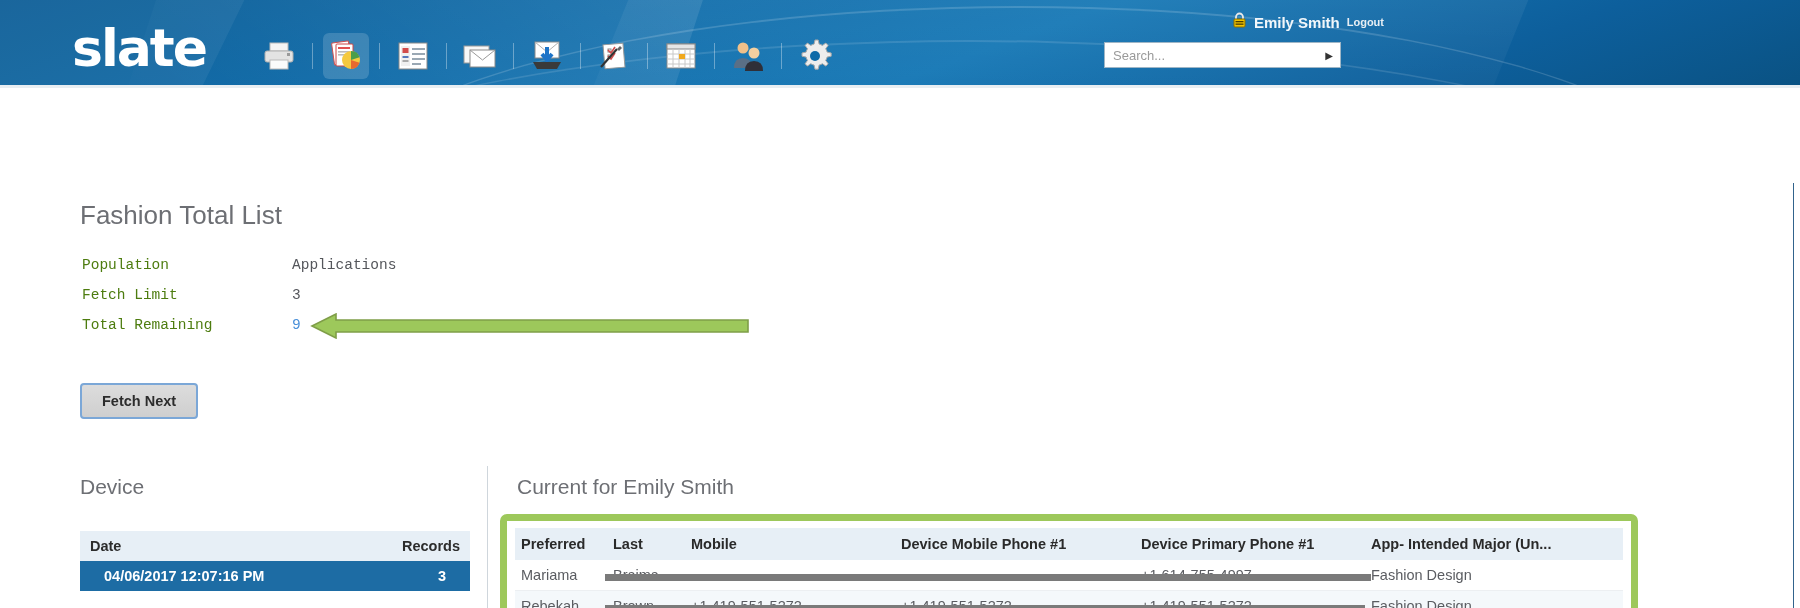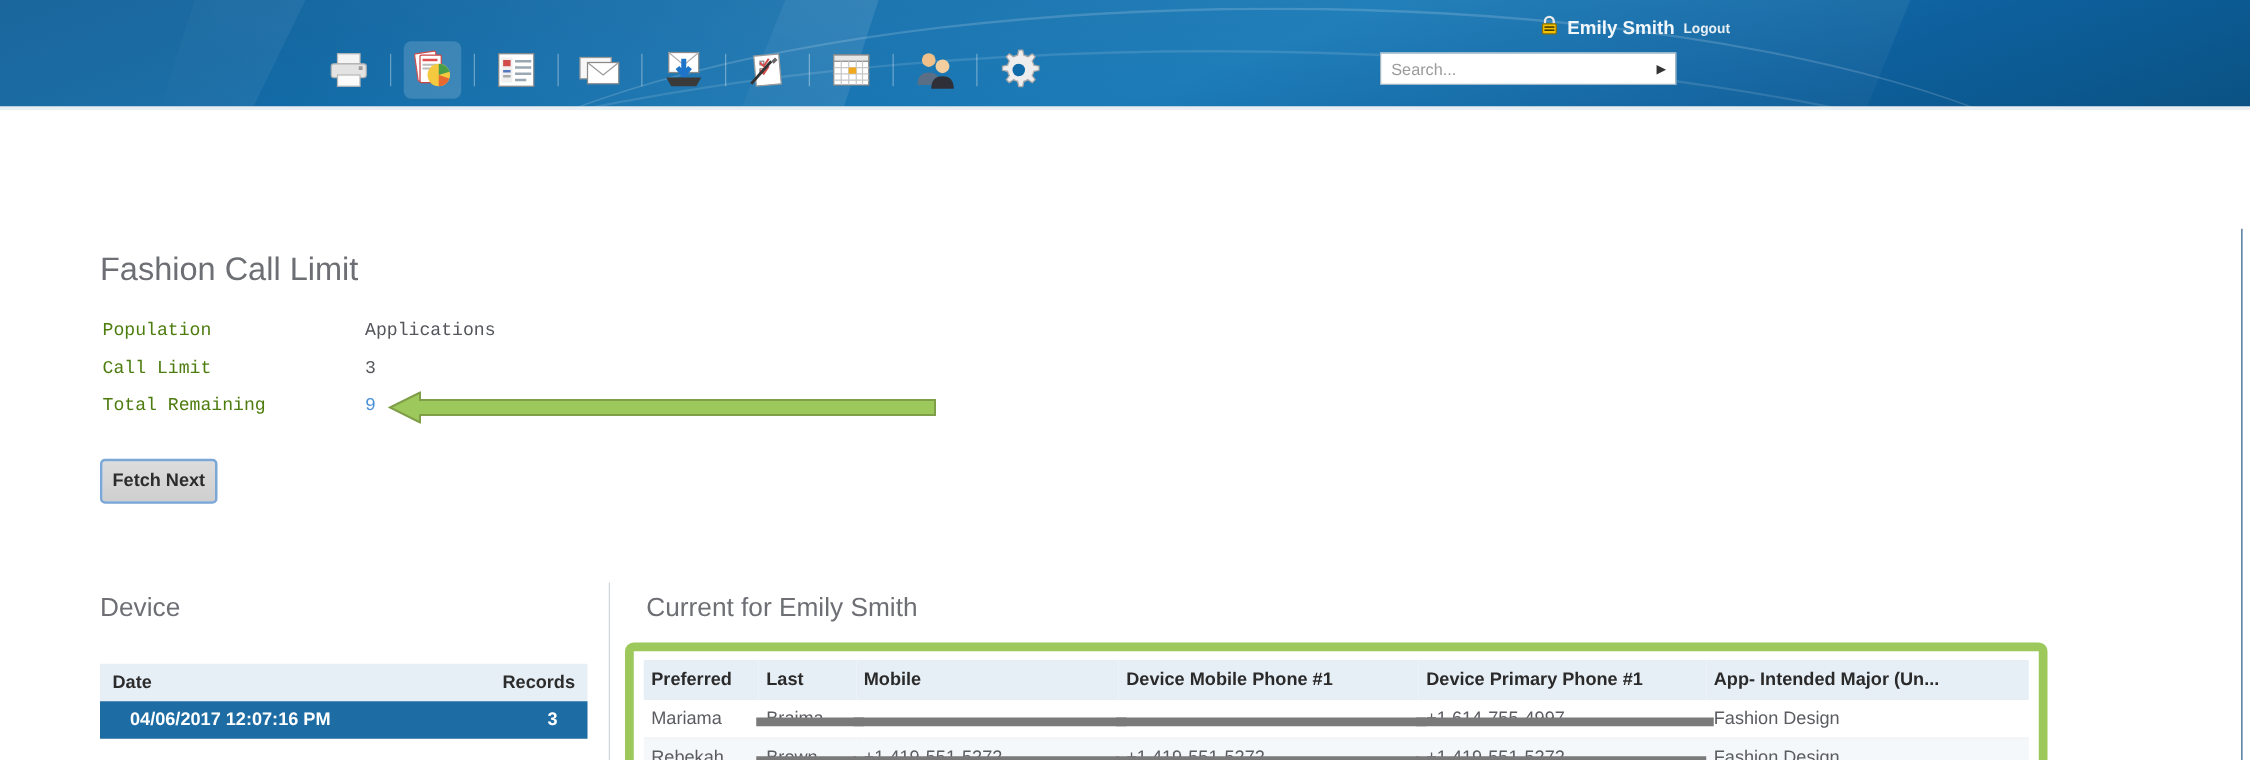--- a/index.html
+++ b/index.html
@@ -97,22 +97,22 @@
     font-size:26px; color:#6d6f74; font-weight:400;
   }
 
   .meta { position:absolute; left:82px; top:162px; }
   .meta-row { display:flex; height:30px; align-items:center; font-size:14.5px; }
   .meta-label { width:210px; color:#4d7c0f;font-family:Liberation Mono, monospace; }
   .meta-value { color:#54565b;font-family:Liberation Mono, monospace; }
   .meta-value.link { color:#4a90d9; cursor:pointer; }
 
   .fetch-btn {
-    position:absolute; left:80px; top:279px;
-    padding:8px 8px;
+    position:absolute; left:80px; top:295px;
+    padding:8px 20px;
     background: linear-gradient(180deg,#dcdcdc,#cfcfcf);
     border:2px solid #7ba7d7; border-radius:4px;
     font-size:14.5px; font-weight:700; color:#2c2c2c;
     font-family:"Liberation Sans", sans-serif;
     cursor:pointer;
   }
 
   
   .green-arrow { position:absolute; left:310px; top:225px; width:440px; height:26px; }
 
@@ -187,20 +187,21 @@
 </head>
 <body>
 
 <div class="banner">
   <div class="swoosh sw1"></div>
   <div class="swoosh sw2"></div>
   <div class="swoosh sw3"></div>
   <div class="swoosh sw4"></div>
   <div class="swoosh sw5"></div>
 
+  <div class="logo">slate</div>
 
   <div class="toolbar">
 
     <div class="tb-icon">
       <svg width="34" height="30" viewBox="0 0 34 30">
         <rect x="8" y="2" width="18" height="8" fill="#f4f4f4" stroke="#b9b9b9"></rect>
         <rect x="3" y="10" width="28" height="11" rx="2" fill="#e3e3e3" stroke="#b0b0b0"></rect>
         <rect x="8" y="19" width="18" height="9" fill="#fbfbfb" stroke="#b9b9b9"></rect>
         <rect x="25" y="12" width="3" height="3" fill="#9a9a9a"></rect>
       </svg>
@@ -315,29 +316,29 @@
   </div>
 
   <div class="searchbox">
     <input type="text" placeholder="Search..." style="">
     <span class="search-go">▶</span>
   </div>
 </div>
 
 <div class="page">
 
-  <div class="page-title">Fashion Call Limit</div>
+  <div class="page-title">Fashion Total List</div>
 
   <div class="meta">
     <div class="meta-row">
       <span class="meta-label">Population</span>
       <span class="meta-value">Applications</span>
     </div>
     <div class="meta-row">
-      <span class="meta-label">Call Limit</span>
+      <span class="meta-label">Fetch Limit</span>
       <span class="meta-value">3</span>
     </div>
     <div class="meta-row">
       <span class="meta-label">Total Remaining</span>
       <span class="meta-value link">9</span>
     </div>
   </div>
 
   <div class="green-arrow">
     <svg width="440" height="26" viewBox="0 0 440 26" preserveAspectRatio="none">

